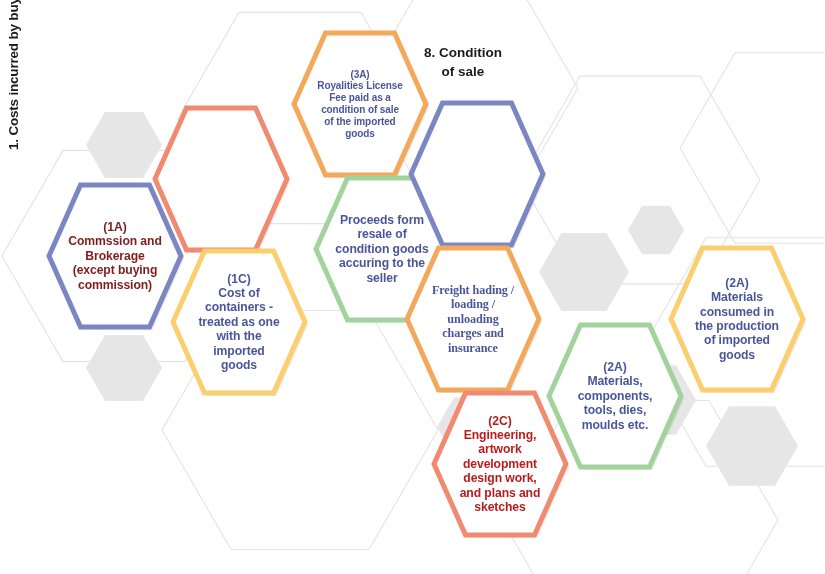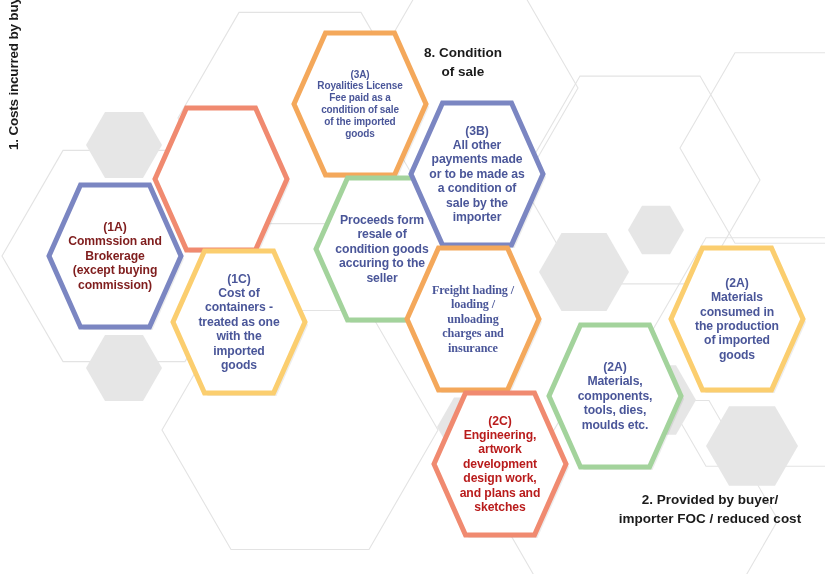--- a/index.html
+++ b/index.html
@@ -134,27 +134,20 @@
 resale of
 condition goods
 accuring to the
 seller</div>
       </div>
       <div class="hex" style="left: 408px; top: 100px; width: 138px; height: 148px;">
         <svg viewBox="0 0 138 148" preserveAspectRatio="none">
           <polygon points="34.50,3.00 103.50,3.00 135.00,74.00 103.50,145.00 34.50,145.00 3.00,74.00" fill="#000000" opacity="0.07" transform="translate(3,3)"></polygon>
           <polygon points="34.50,3.00 103.50,3.00 135.00,74.00 103.50,145.00 34.50,145.00 3.00,74.00" fill="#ffffff" stroke="#7b86c2" stroke-width="5" stroke-linejoin="miter"></polygon>
         </svg>
-        <div class="txt" style="font-size: 12.2px; color: rgb(74, 86, 153);">(3B)
-All other
-payments made
-or to be made as
-a condition of
-sale by the
-importer</div>
       </div>
       <div class="hex" style="left: 404px; top: 245px; width: 138px; height: 148px;">
         <svg viewBox="0 0 138 148" preserveAspectRatio="none">
           <polygon points="34.50,3.00 103.50,3.00 135.00,74.00 103.50,145.00 34.50,145.00 3.00,74.00" fill="#000000" opacity="0.07" transform="translate(3,3)"></polygon>
           <polygon points="34.50,3.00 103.50,3.00 135.00,74.00 103.50,145.00 34.50,145.00 3.00,74.00" fill="#ffffff" stroke="#f4a85b" stroke-width="5" stroke-linejoin="miter"></polygon>
         </svg>
         <div class="txt" style="font-size: 12.2px; color: rgb(74, 86, 153); font-family: Liberation Serif, serif;">Freight hading /
 loading /
 unloading
 charges and
@@ -196,16 +189,14 @@
 and plans and
 sketches</div>
       </div>
     </div>
 
   <div class="seclabel" id="label-left">1. Costs incurred by buyers</div>
 
   <div class="seclabel" id="label-top">8. Condition
 of sale</div>
 
-  <div class="seclabel" id="label-bottom">2. Provided by buyer/
-importer FOC / reduced cost</div>
 
 </div>
 
 </body></html>

